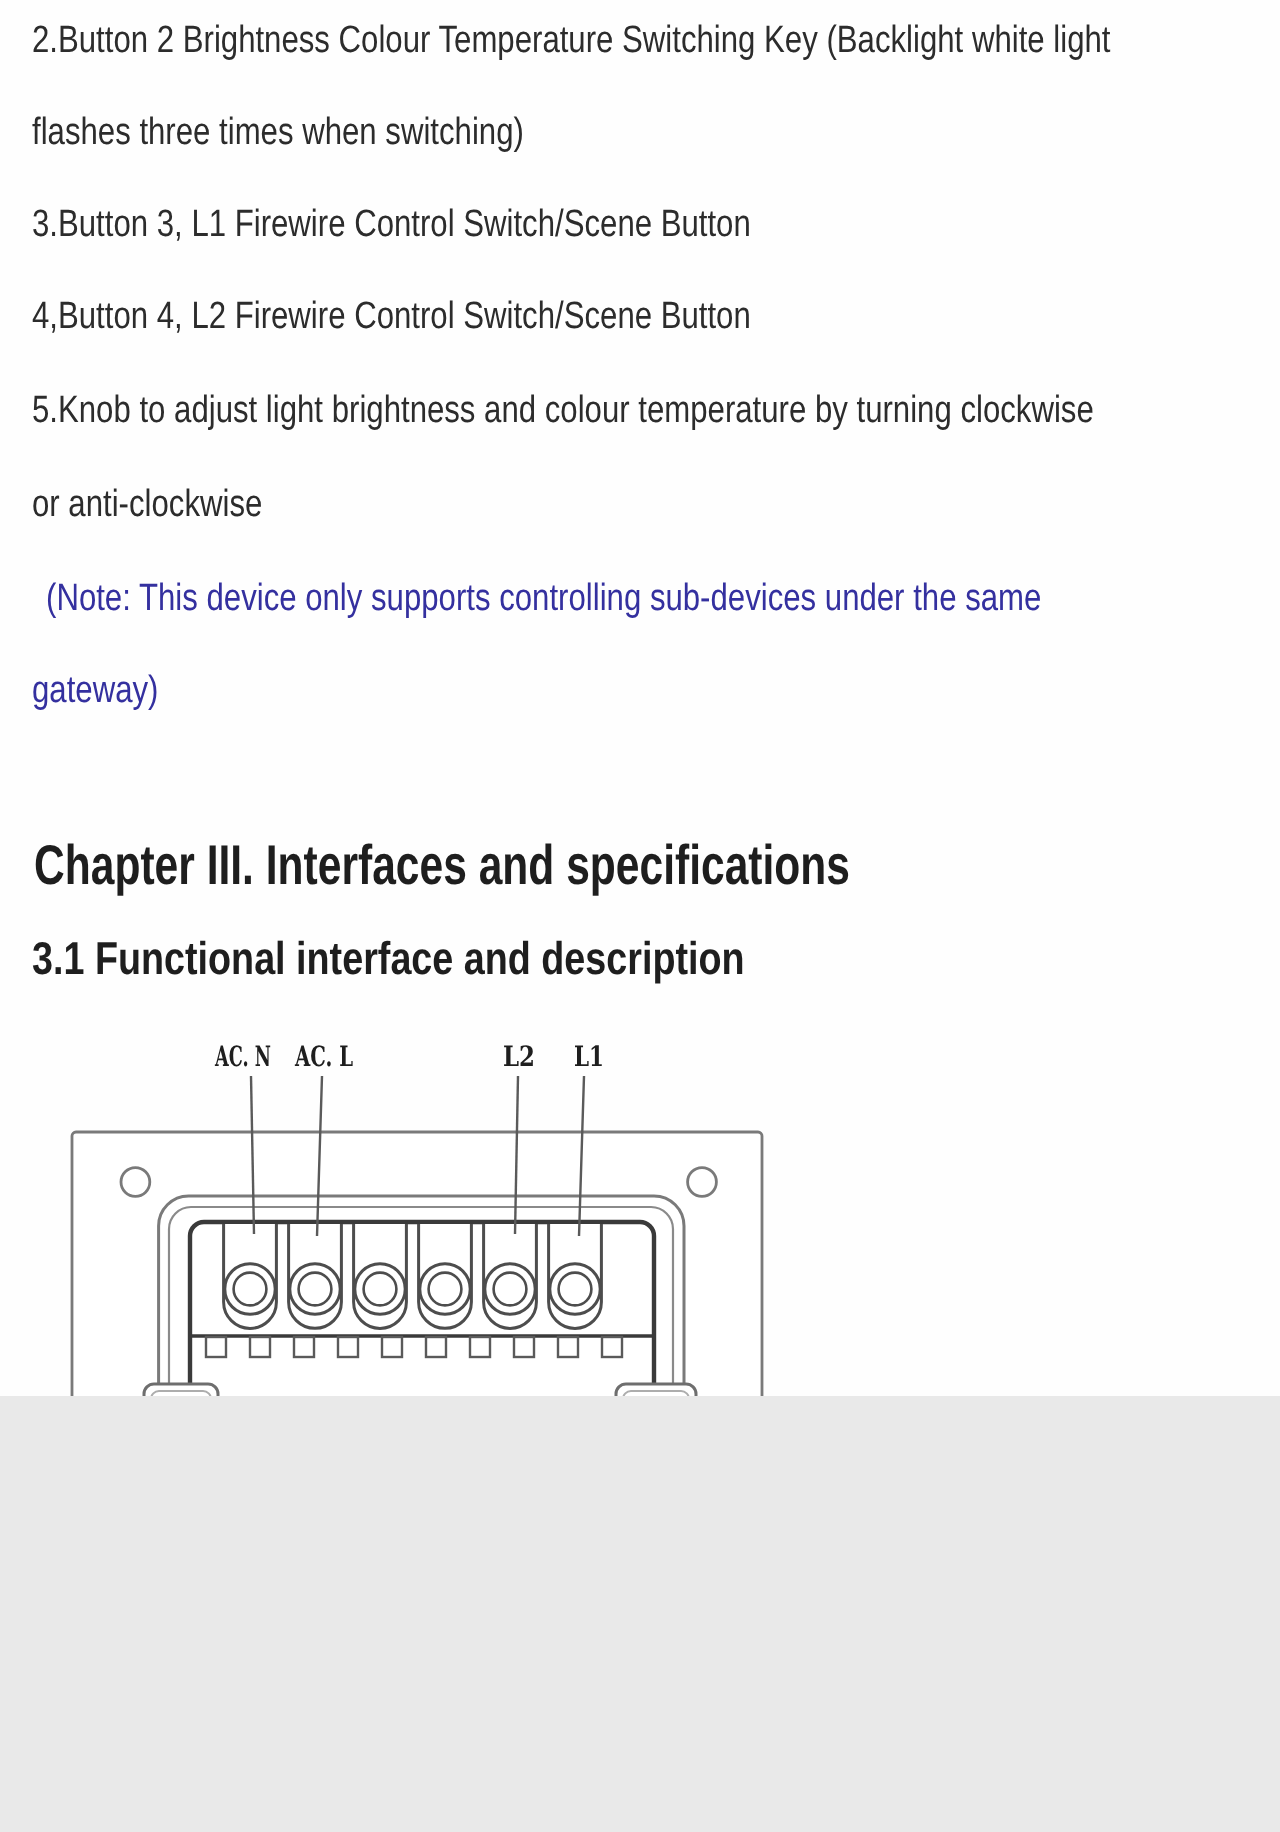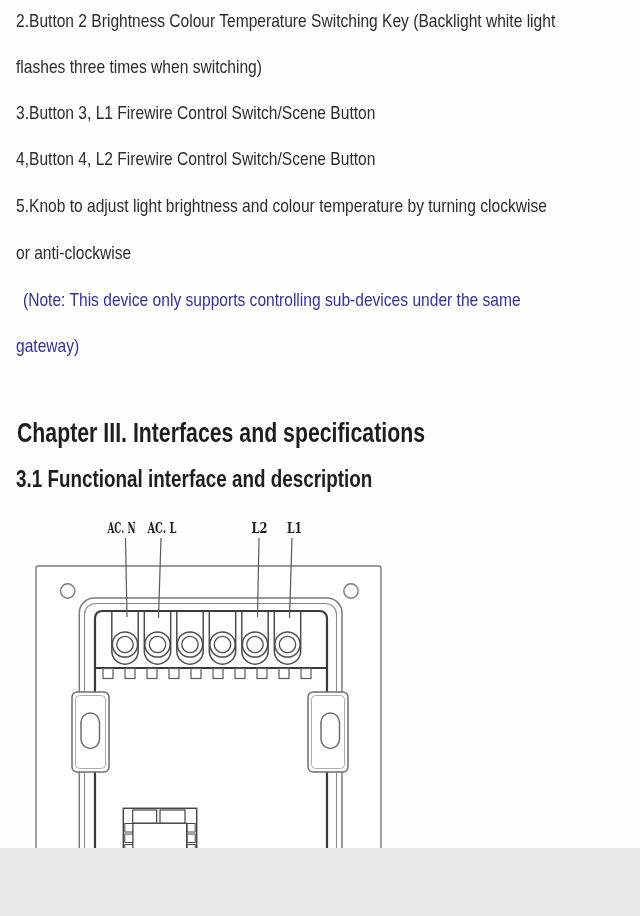--- a/index.html
+++ b/index.html
@@ -1,19 +1,19 @@
 <!DOCTYPE html>
 <html><head>
 <meta charset="utf-8">
 <style>
   html,body{margin:0;padding:0;}
   body{background:#e9e9e9;}
   .stage{
     position:relative;
-    width:640px;height:848px;
+    width:640px;height:698px;
     background:#fefefe;
     overflow:hidden;
     font-family:"Liberation Sans","DejaVu Sans",sans-serif;
   }
   .doc-line{
     position:absolute;
     left:16px;
     font-size:19px;
     color:#2c2c2c;
     white-space:nowrap;

